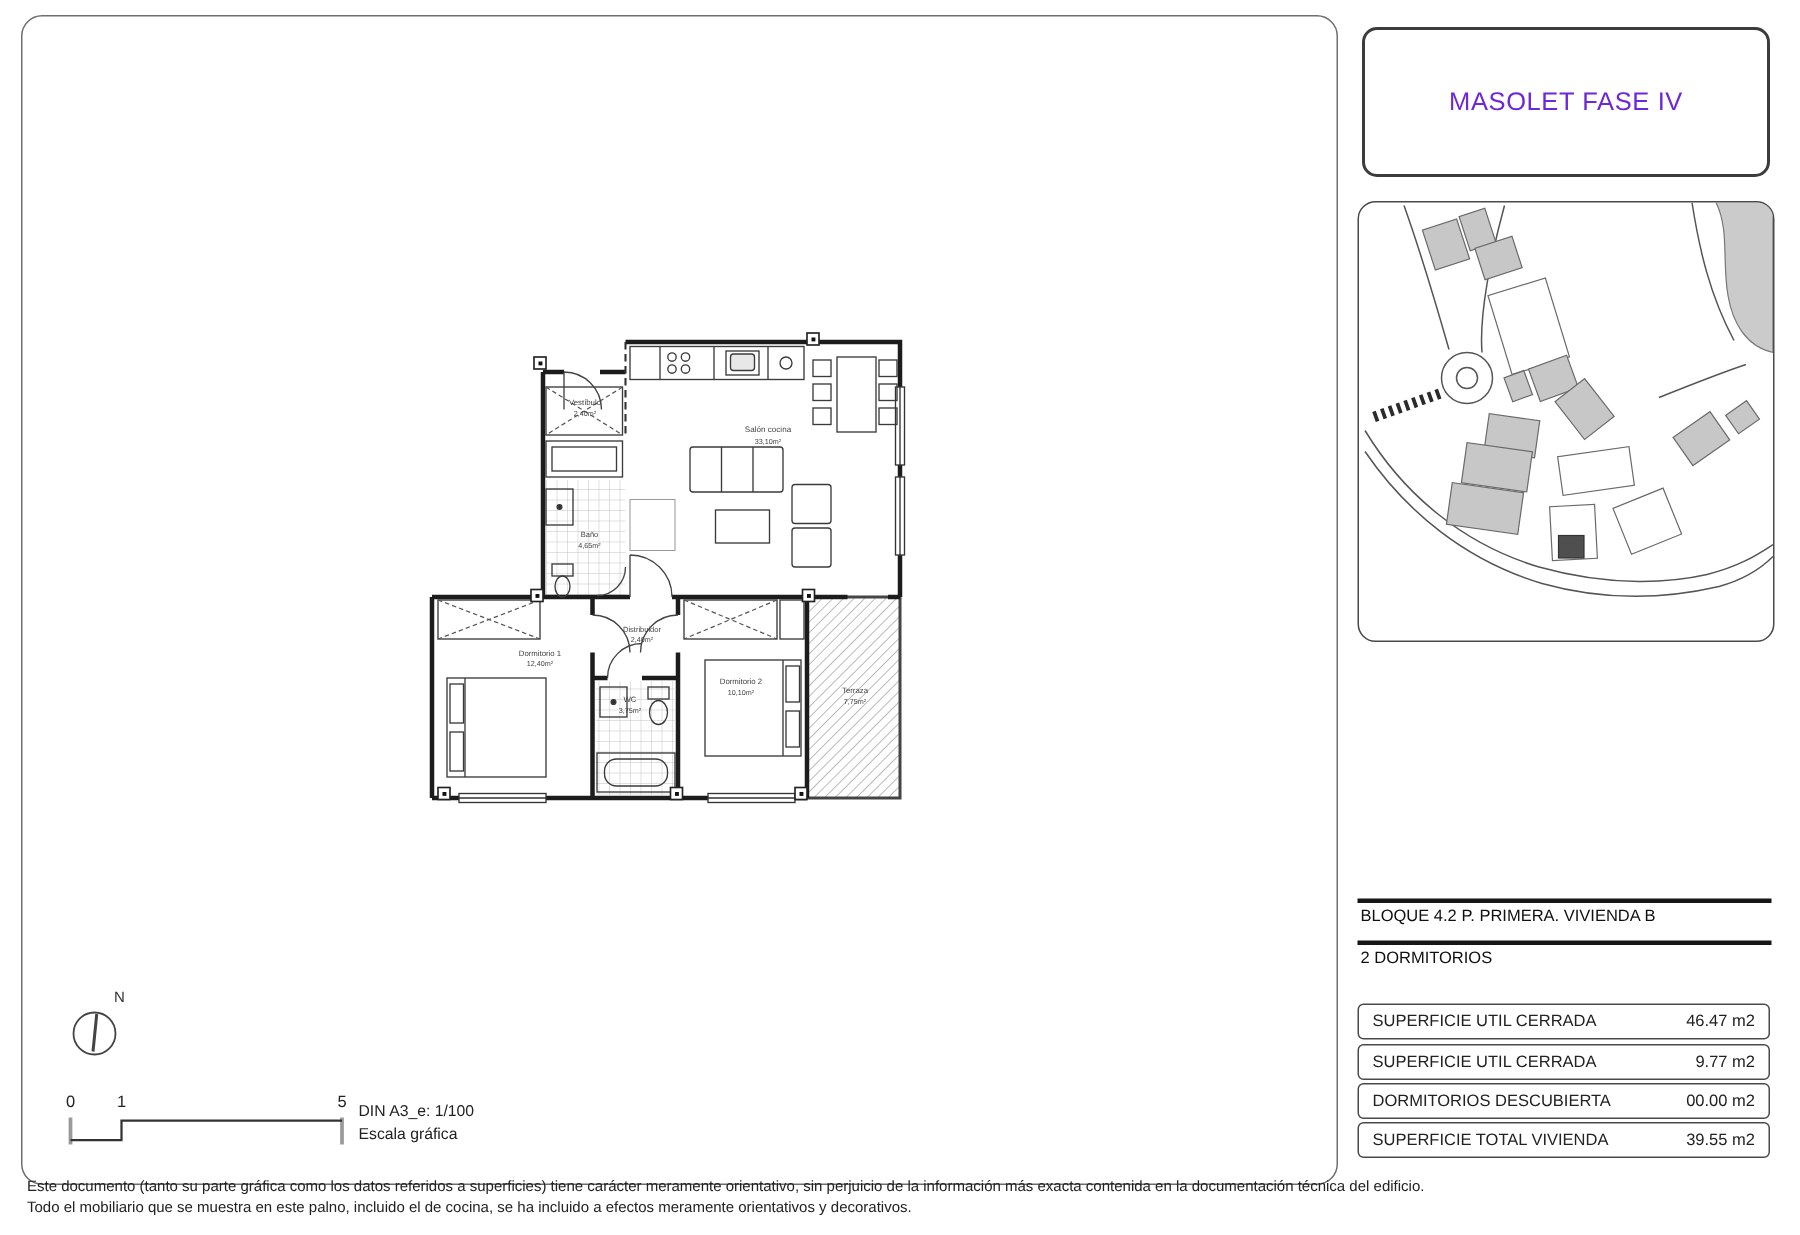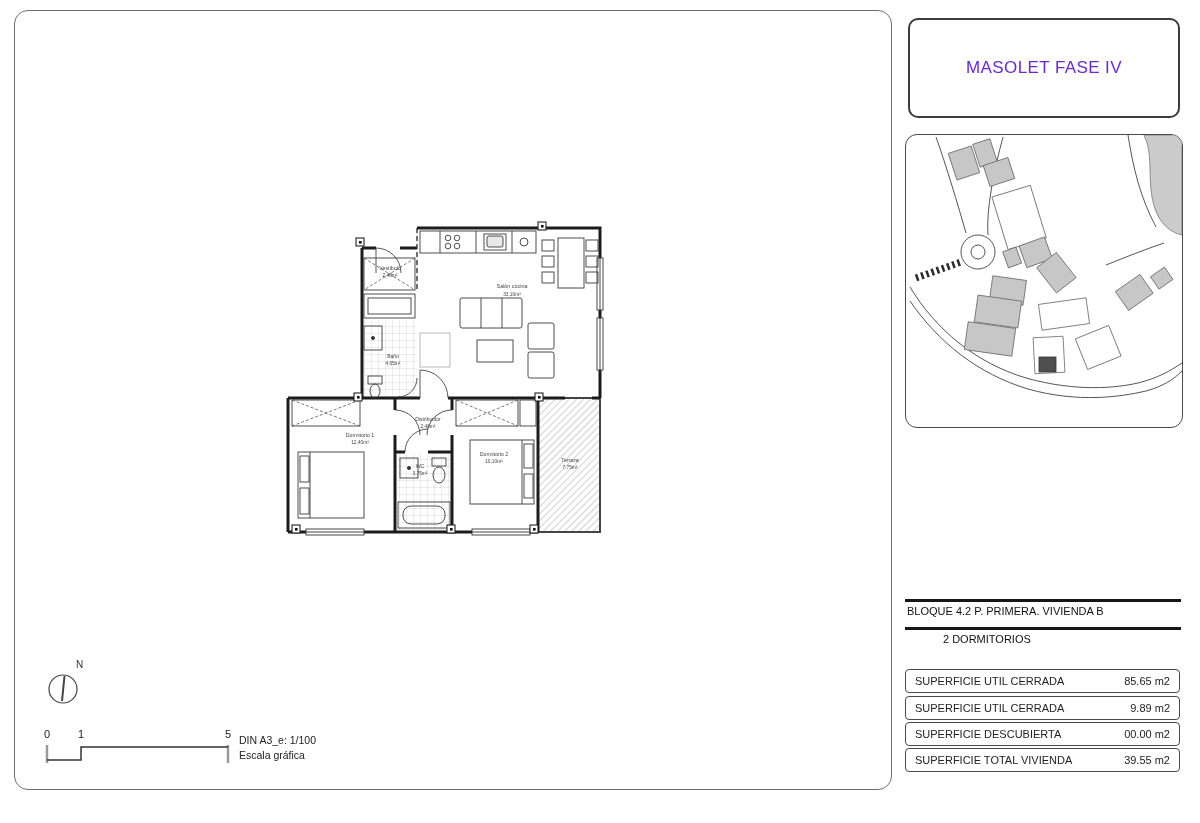--- a/index.html
+++ b/index.html
@@ -247,35 +247,37 @@
         <rect x="174" y="196" width="36" height="33" fill="#ffffff" transform="rotate(-22 192 212)"></rect>
         <rect x="213" y="146" width="30" height="23" fill="#c7c7c7" transform="rotate(-35 228 157)"></rect>
         <rect x="247" y="136" width="17" height="15" fill="#c7c7c7" transform="rotate(-35 255 143)"></rect>
       </g>
     </svg>
   </div>
 
   <div class="rule" style="top:599px;"></div>
   <div class="unit-line" style="top:605px;">BLOQUE 4.2 P. PRIMERA. VIVIENDA B</div>
   <div class="rule" style="top:627px;"></div>
-  <div class="unit-line" style="top:633px;margin-left:36px;">2 DORMITORIOS</div>
+  <div class="unit-line" style="top:633px;">2 DORMITORIOS</div>
 
   <div class="srow" style="top:669px;">
     <span>SUPERFICIE UTIL CERRADA</span>
-    <span>85.65 m2</span>
+    <span>46.47 m2</span>
   </div>
   <div class="srow" style="top:696px;">
     <span>SUPERFICIE UTIL CERRADA</span>
-    <span>9.89 m2</span>
+    <span>9.77 m2</span>
   </div>
   <div class="srow" style="top:722px;">
-    <span>SUPERFICIE DESCUBIERTA</span>
+    <span>DORMITORIOS DESCUBIERTA</span>
     <span>00.00 m2</span>
   </div>
   <div class="srow" style="top:748px;">
     <span>SUPERFICIE TOTAL VIVIENDA</span>
     <span>39.55 m2</span>
   </div>
 
   <div class="disclaimer">
+    <div>Este documento (tanto su parte gráfica como los datos referidos a superficies) tiene carácter meramente orientativo, sin perjuicio de la información más exacta contenida en la documentación  técnica del edificio.</div>
+    <div>Todo el mobiliario que se muestra en este palno, incluido el de cocina, se ha incluido a efectos meramente orientativos y decorativos.</div>
   </div>
 
 </div>
 
 </body></html>

